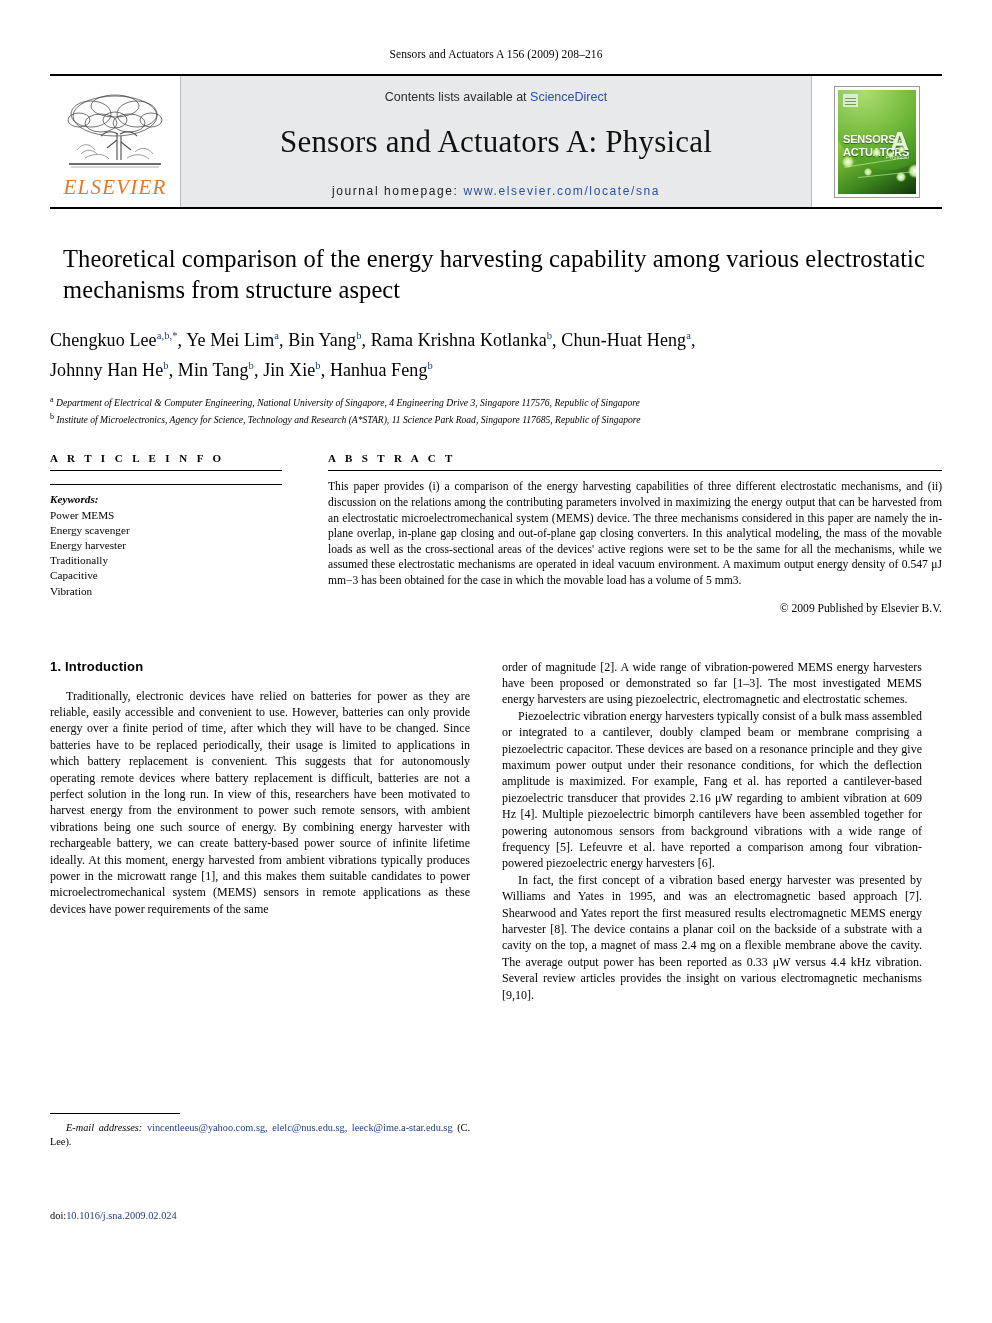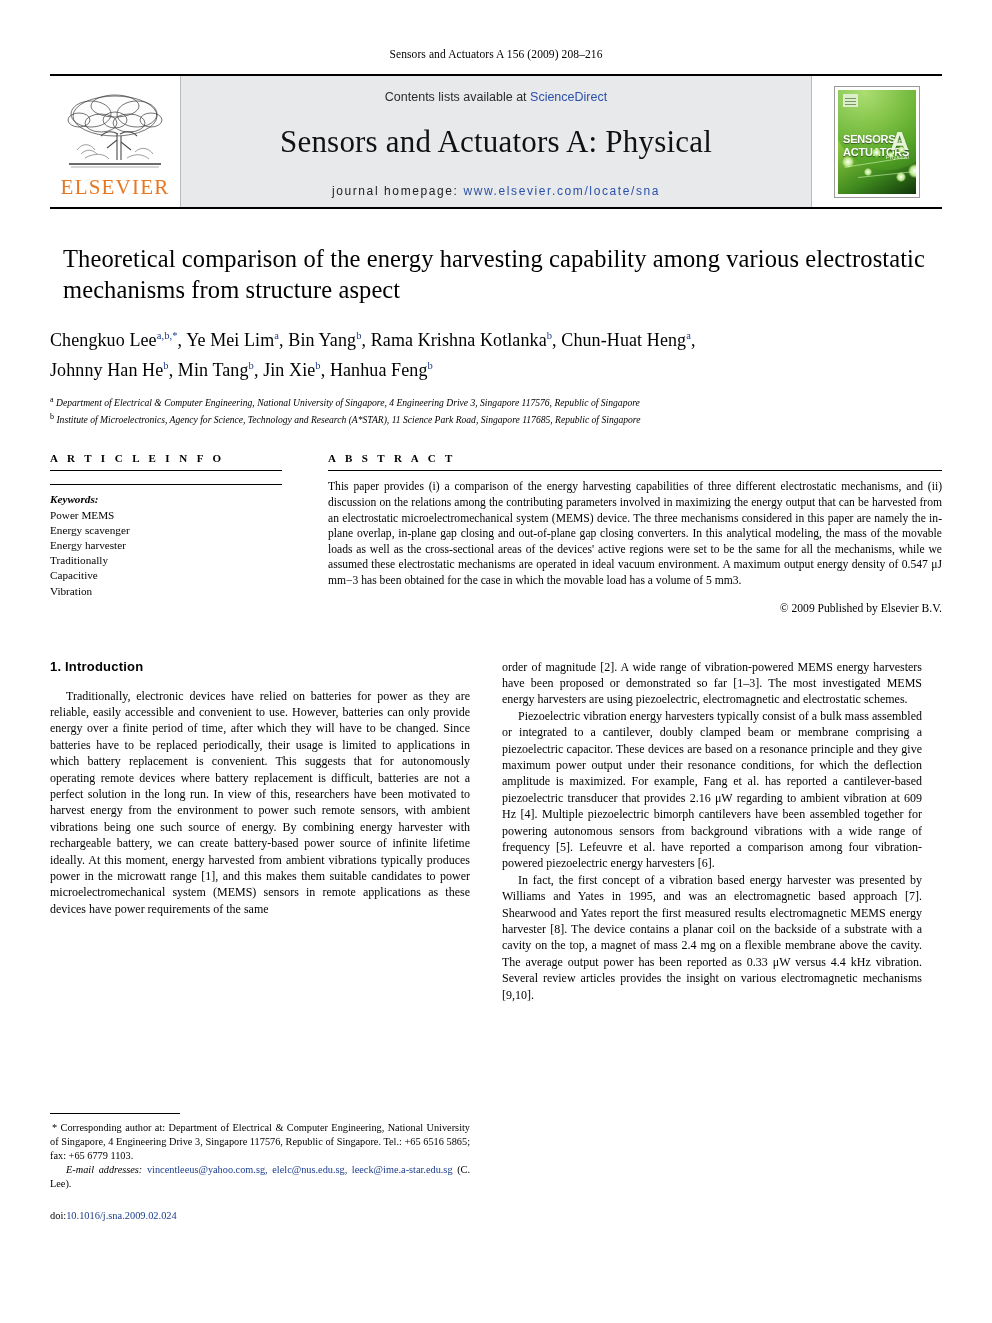--- a/index.html
+++ b/index.html
@@ -33,20 +33,21 @@
     align-items: stretch;
   }
   .mast-logo {
     width: 130px;
     flex: 0 0 130px;
     display: flex;
     flex-direction: column;
     align-items: center;
     justify-content: center;
     padding-top: 4px;
+    font-style: italic;
   }
   .tree-svg { display:block; }
   .elsevier-word {
     font-family: "Liberation Serif", serif;
     color: #E87722;
     font-size: 21px;
     letter-spacing: 1.2px;
     line-height: 1;
     margin-top: 1px;
     font-weight: 400;
@@ -404,24 +405,20 @@
       </p>
       <p class="para">
         <span>In fact, the first concept of a vibration based energy harvester was presented by Williams and Yates in 1995, and was an electromagnetic based approach [7]. Shearwood and Yates report the first measured results electromagnetic MEMS energy harvester [8]. The device contains a planar coil on the backside of a substrate with a cavity on the top, a magnet of mass 2.4 mg on a flexible membrane above the cavity. The average output power has been reported as 0.33 μW versus 4.4 kHz vibration. Several review articles provides the insight on various electromagnetic mechanisms [9,10].</span>
       </p>
     </div>
 
   </div>
 
   <div class="footnote-zone">
     <div class="fn-rule"></div>
-    <div class="fn">
-      <span class="fn-star">*</span>
-      <span>Corresponding author at: Department of Electrical &amp; Computer Engineering, National University of Singapore, 4 Engineering Drive 3, Singapore 117576, Republic of Singapore. Tel.: +65 6516 5865; fax: +65 6779 1103.</span>
-    </div>
     <div class="fn" style="text-indent:16px">
       <span class="ital">E-mail addresses:</span>
       <span class="email">vincentleeus@yahoo.com.sg, elelc@nus.edu.sg, leeck@ime.a-star.edu.sg</span>
       <span>(C. Lee).</span>
     </div>
   </div>
 
   <div class="issn-zone">
     <div><span>doi:</span><span class="doi">10.1016/j.sna.2009.02.024</span></div>
   </div>

